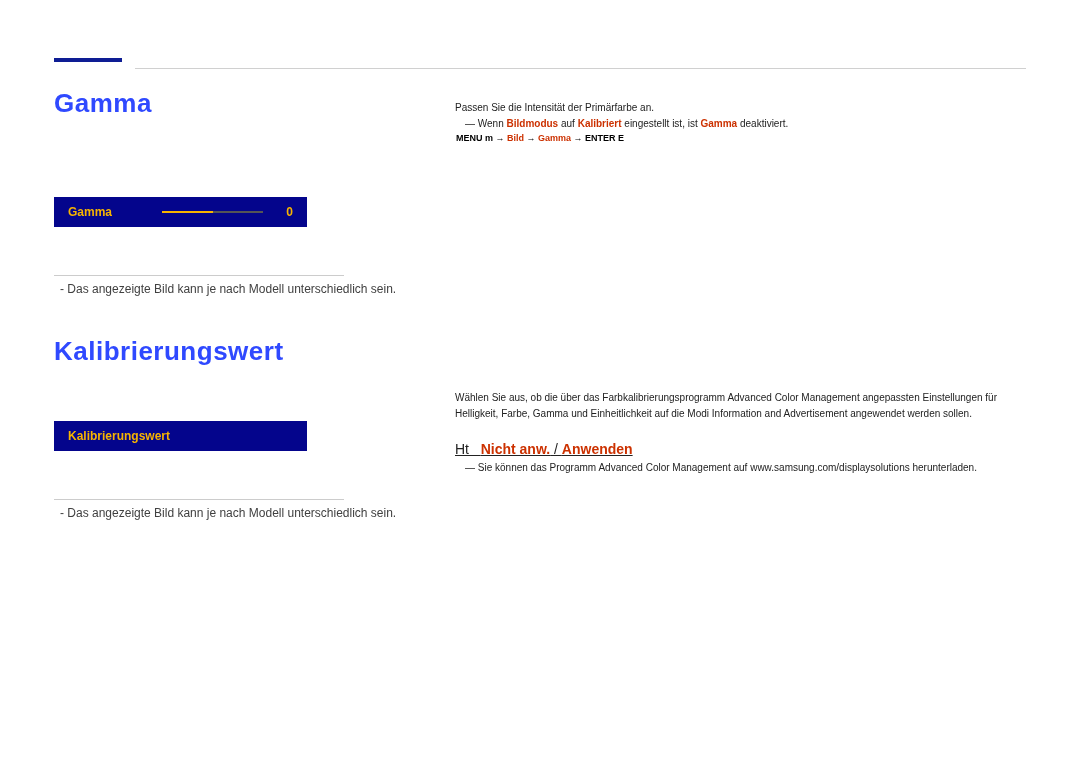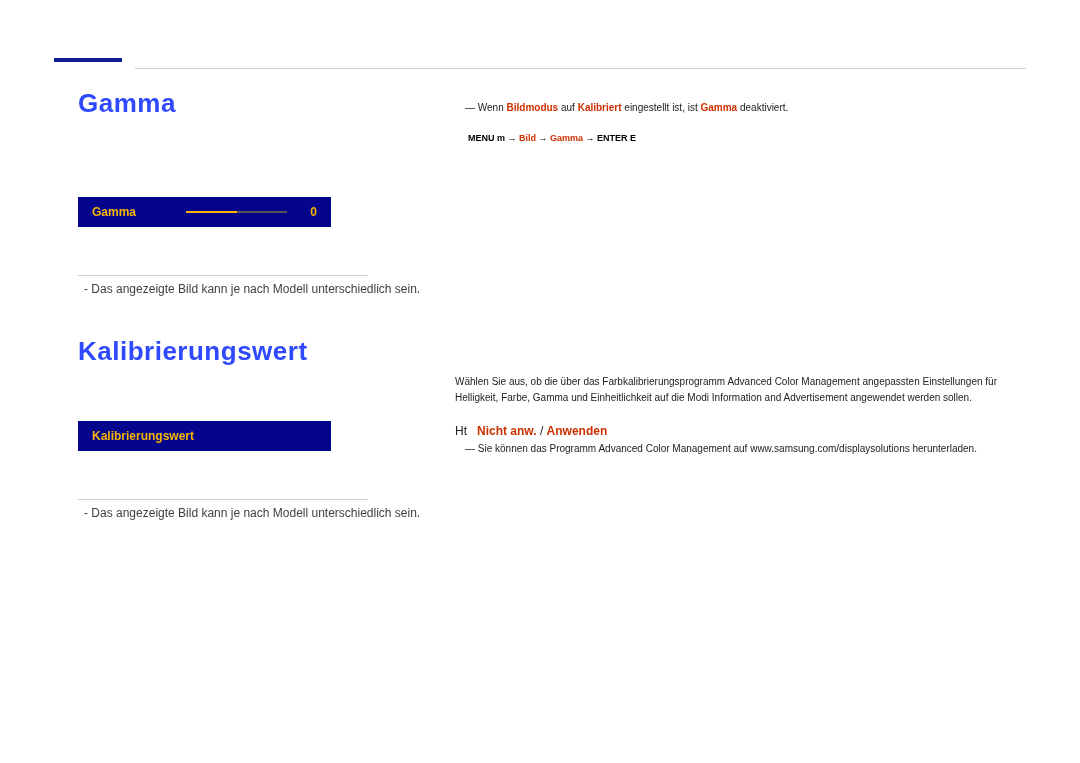--- a/index.html
+++ b/index.html
@@ -4,21 +4,20 @@
   <style>
     body {
       font-family: Arial, Helvetica, sans-serif;
       margin: 0;
       padding: 0;
       width: 1080px;
       background: #fff;
     }
     .page {
       padding: 48px 54px;
-      margin-left: 24px;
     }
     .topbar-line {
       position: absolute;
       left: 54px;
       top: 58px;
       width: 68px;
       height: 4px;
       background: #0e1d94;
     }
     .top-rule {
@@ -100,21 +99,21 @@
       top: 100px;
       right: 54px;
       font-size: 10px;
       line-height: 1.6;
       color:#222;
     }
     .right-col .block { margin-top: 18px; }
     .right-col .hi { color:#cc3100; font-weight:bold; }
     .right-col strong { font-weight: normal; }
     .bullet { margin-left: 10px; }
-    .hopt { font-size:12px; margin-top:16px; }
+    .hopt { font-size:14px; margin-top:16px;text-decoration:underline; }
     .section2 { margin-top: 40px; }
     .container { position: relative; }
   </style>
 </head>
 <body>
 
 <div class="container">
   <div class="topbar-line"></div>
   <div class="top-rule"></div>
 <div class="page">
@@ -150,20 +149,21 @@
 
     <div class="dark-list-box">
       <div class="list-item">Kalibrierungswert</div>
     </div>
 
     <hr class="footnote-sep">
     <div class="footnote">- <span>Das angezeigte Bild kann je nach Modell unterschiedlich sein.</span></div>
   </div>
 
   <div class="right-col">
+    <div>Passen Sie die Intensität der Primärfarbe an.</div>
     <div class="bullet">―
       <span>Wenn </span><span class="hi">Bildmodus</span><span> auf </span><span class="hi">Kalibriert</span><span> eingestellt ist, ist </span><span class="hi">Gamma</span><span> deaktiviert.</span>
     </div>
 
     <div style="height:240px"></div>
 
     <div class="block">
       <span>Wählen Sie aus, ob die über das Farbkalibrierungsprogramm </span><strong>Advanced Color Management</strong><span> angepassten Einstellungen für Helligkeit, Farbe, Gamma und Einheitlichkeit auf die Modi Information and Advertisement angewendet werden sollen.</span>
     </div>
     <div class="hopt">

